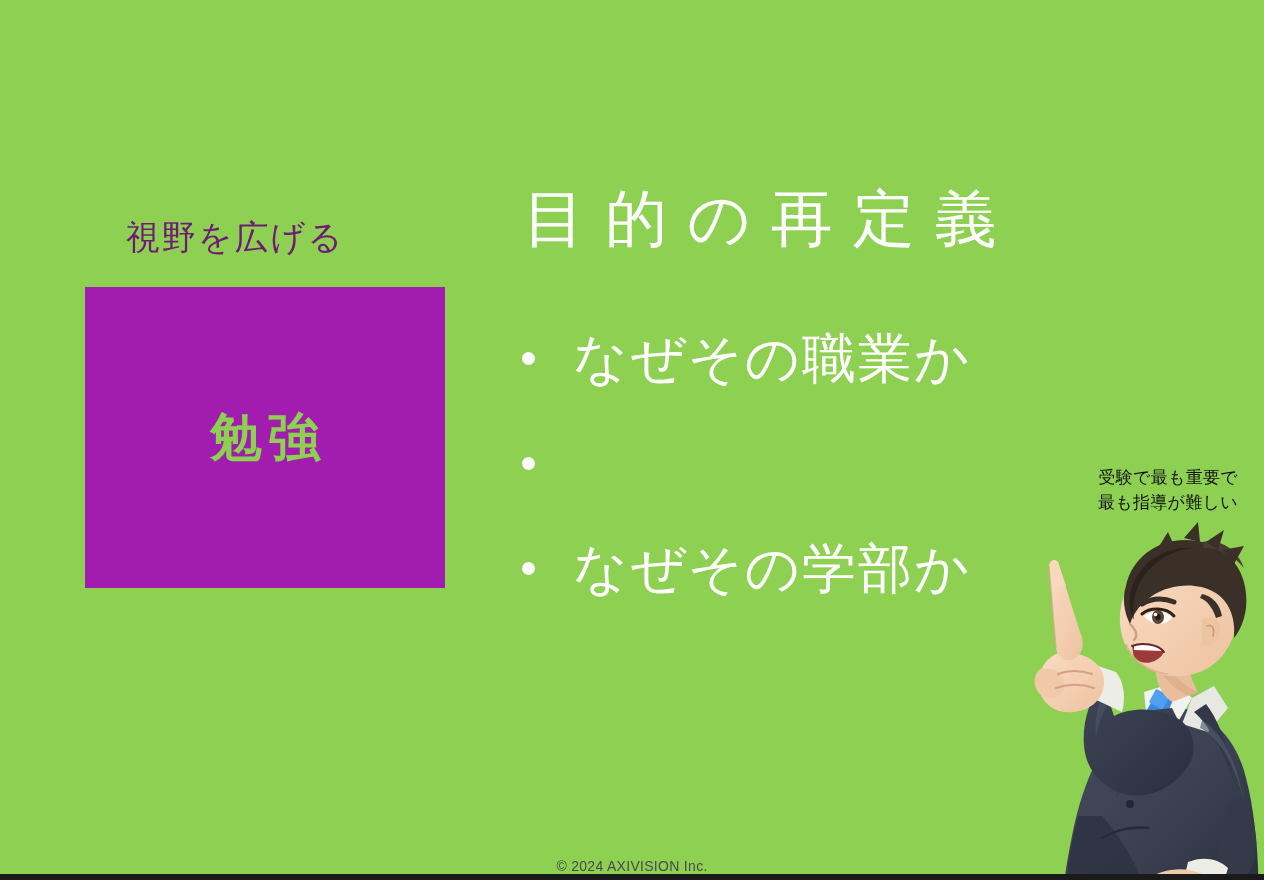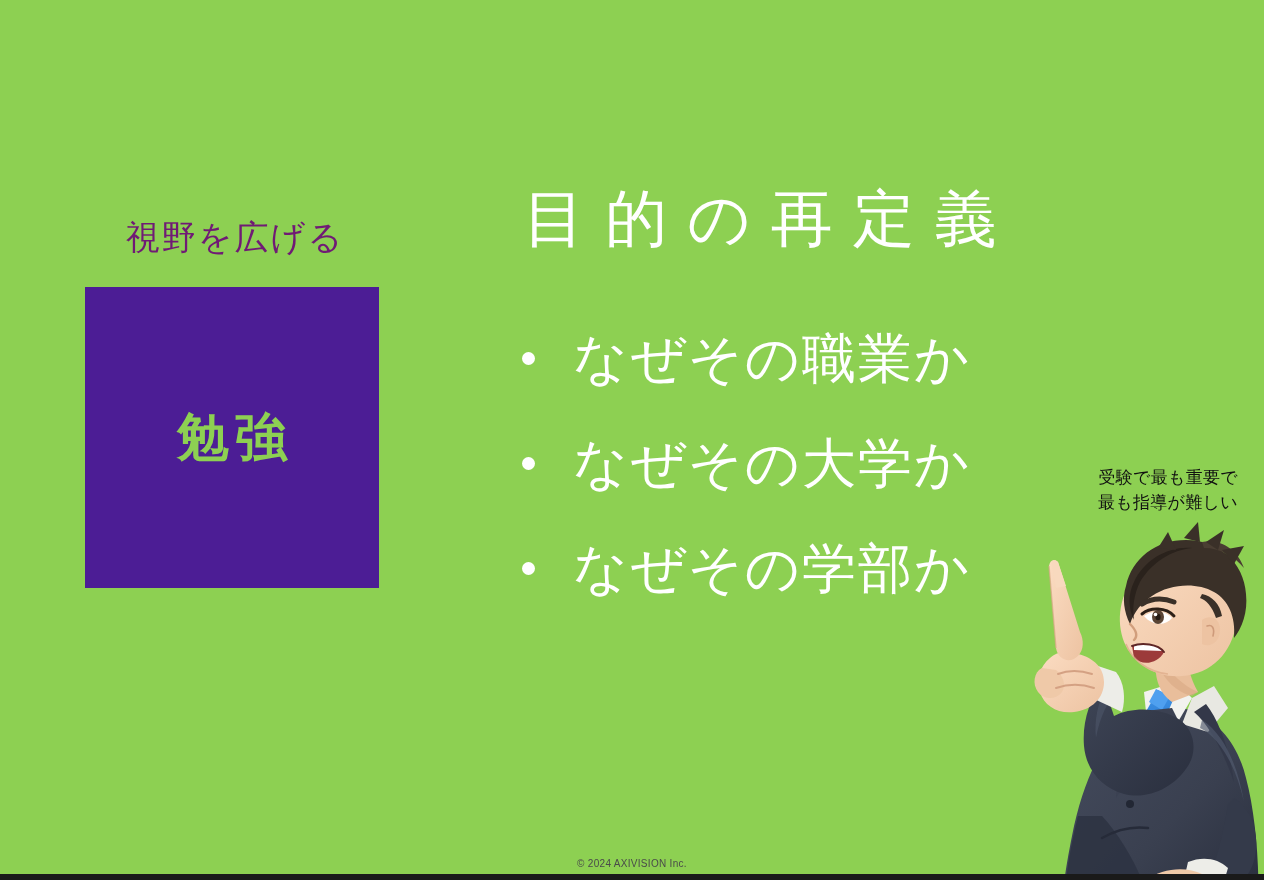--- a/index.html
+++ b/index.html
@@ -33,22 +33,22 @@
     color:#701a75;
     font-size:34px;
     font-weight:500;
     letter-spacing:2px;
     line-height:1.25;
     white-space:nowrap;
   }
   #left-card {
     position:absolute;
     left:85px; top:287px;
-    width:294px; height:301px;
-    background:#4c1d95;
+    width:360px; height:301px;
+    background:#a21caf;
     display:flex;
     flex-direction:column;
     align-items:center;
     justify-content:center;
   }
   #left-card .card-line {
     color:#8DD052;
     font-size:52px;
     font-weight:600;
     letter-spacing:6px;
@@ -116,21 +116,21 @@
     z-index:25;
   }
 
   
   #footer {
     position:absolute;
     left:0; top:858px;
     width:1264px;
     text-align:center;
     color:#4a4a4a;
-    font-size:10px;
+    font-size:14px;
     letter-spacing:0.3px;
     z-index:30;
   }
 
   
   #character {
     position:absolute;
     left:1006px; top:516px;
     width:262px; height:364px;
     z-index:20;
@@ -150,21 +150,20 @@
 
   <div id="main-title">目的の再定義</div>
 
   <ul id="bullet-list">
     <li>
       <span class="bullet-dot"></span>
       <span class="bullet-text">なぜその職業か</span>
     </li>
     <li>
       <span class="bullet-dot"></span>
-      <span class="bullet-text">なぜその大学か</span>
     </li>
     <li>
       <span class="bullet-dot"></span>
       <span class="bullet-text">なぜその学部か</span>
     </li>
   </ul>
 
   <div id="side-note">
     <div>受験で最も重要で</div>
     <div>最も指導が難しい</div>

